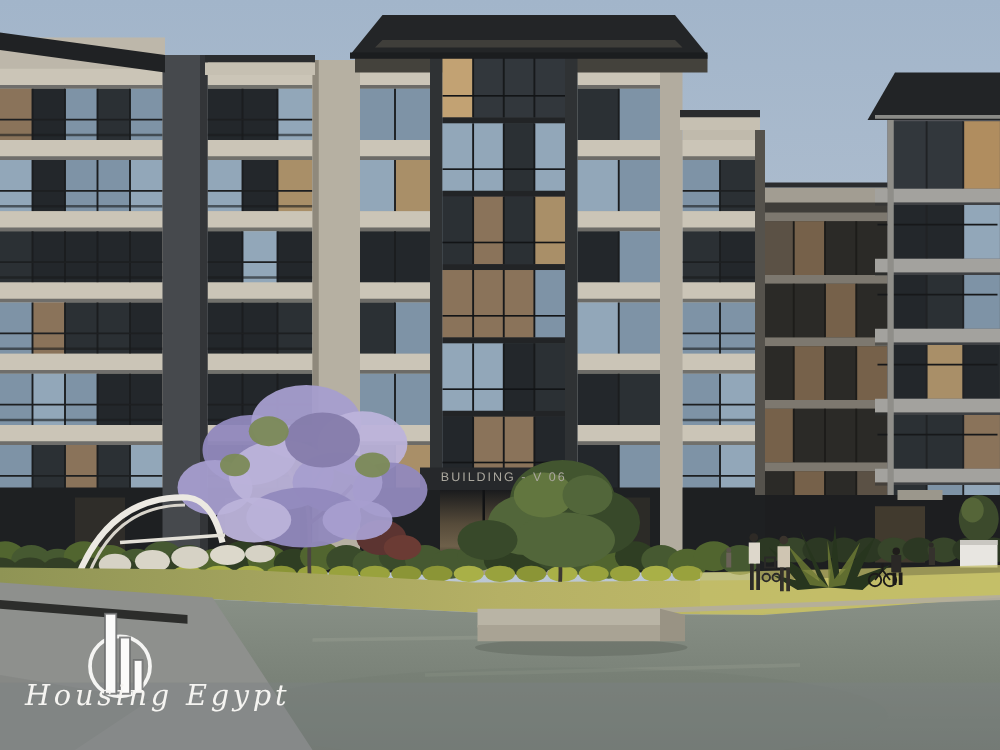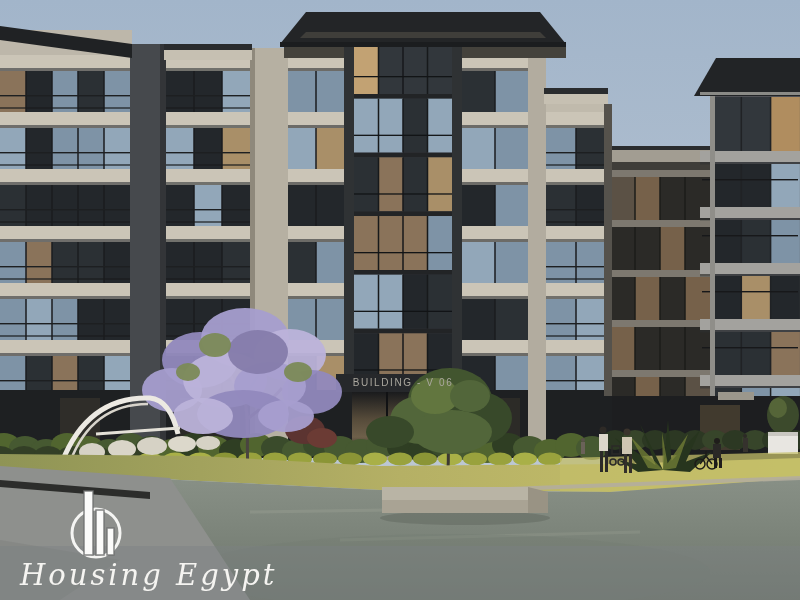--- a/index.html
+++ b/index.html
@@ -21,22 +21,22 @@
      text-align:center;font-size:10px;letter-spacing:1.6px;color:#aaa79e;
      font-family:"Liberation Sans",sans-serif;white-space:nowrap;overflow:hidden;}
 
   .watermark-bar{position:absolute;left:0;top:546px;width:800px;height:54px;
      background:var(--wm-band,rgba(125,128,131,0.42));}
   .copyright{position:absolute;left:208px;top:551px;color:var(--wm-text,#e4e4e4);
      font-size:15px;line-height:17px;opacity:.92;letter-spacing:.2px;}
 
   .logo{position:absolute;left:8px;top:484px;width:210px;height:116px;}
   .logo-mark{position:absolute;left:0;top:0;}
-  .logo-text{position:absolute;left:12px;top:74px;width:190px;
-     font-family:"DejaVu Serif",serif;font-style:italic;font-size:29px;
+  .logo-text{position:absolute;left:12px;top:60px;width:190px;
+     font-family:"DejaVu Serif",serif;font-style:italic;font-size:23px;
      letter-spacing:3px;color:var(--brand,#f5f4f1);white-space:nowrap;text-align:center;}
 </style>
 </head>
 <body>
 
 <div class="canvas">
 
 <svg class="scene" width="800" height="600" viewBox="0 0 800 600">
   <defs>
     <linearGradient id="skyGrad" x1="0" y1="0" x2="0" y2="1">

